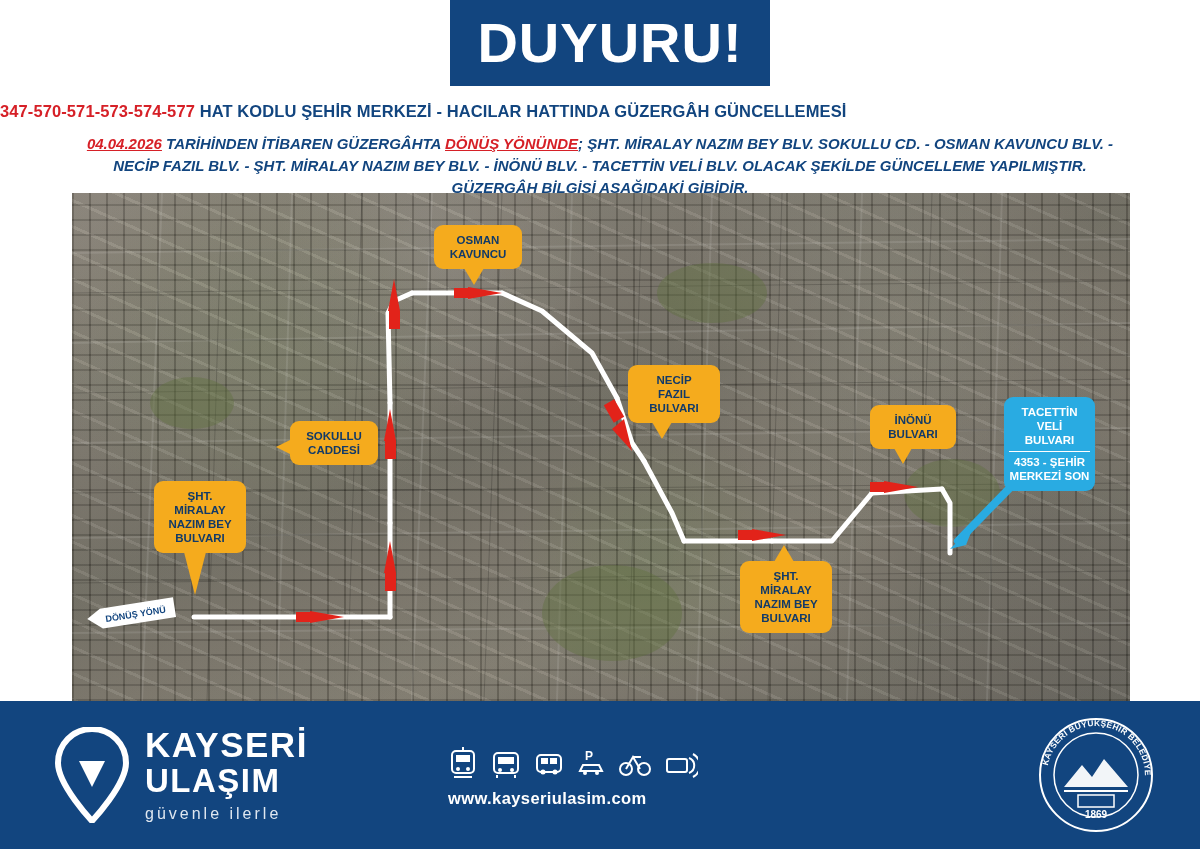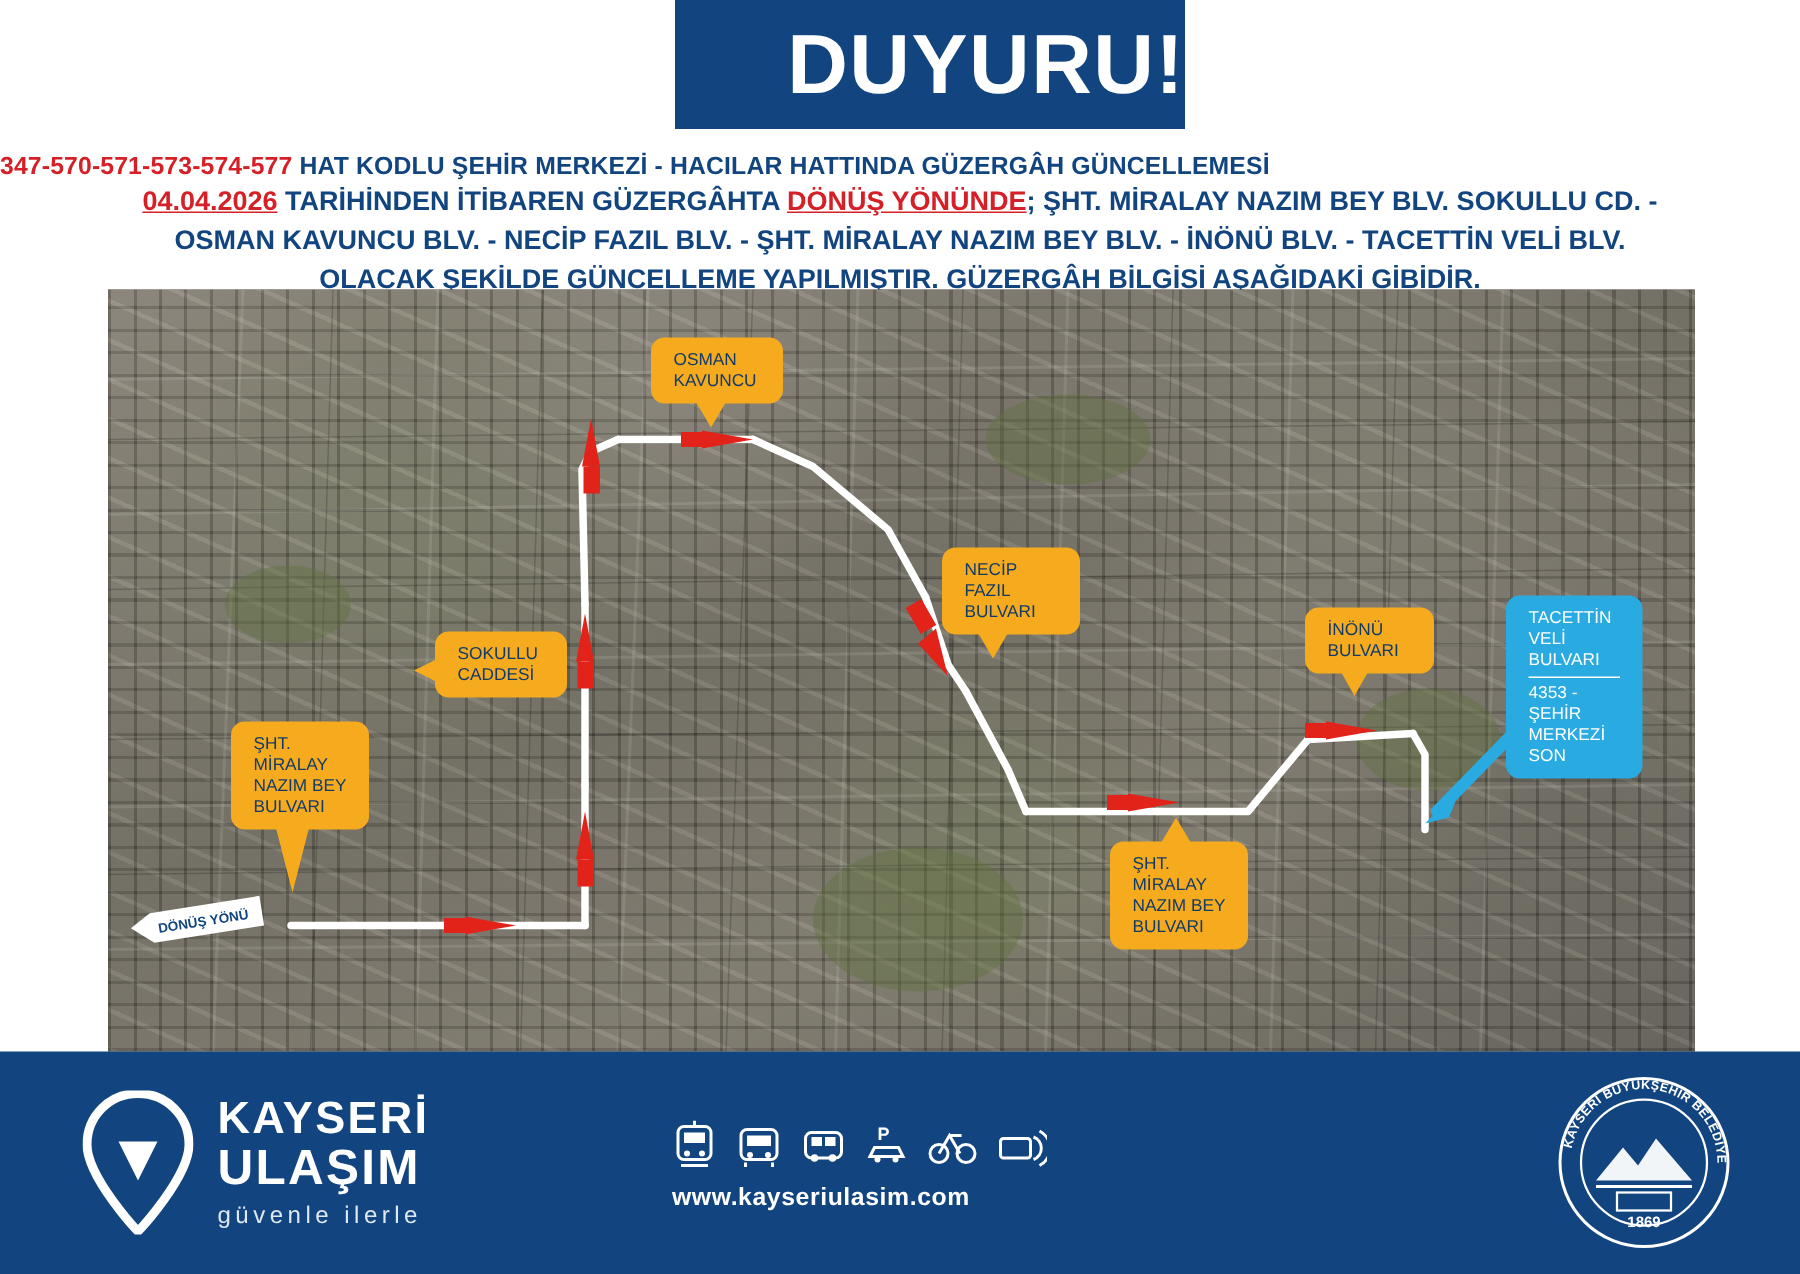--- a/index.html
+++ b/index.html
@@ -23,22 +23,21 @@
   }
   #duyuru-box {
     position: absolute;
     left: 450px;
     top: 0;
     width: 320px;
     height: 86px;
     background: #12457f;
     display: flex;
     align-items: center;
-    justify-content: flex-end;
-    padding-left: 20px;
+    justify-content: center;
   }
   #duyuru-text {
     color: #ffffff;
     font-size: 56px;
     font-weight: bold;
     letter-spacing: 1px;
     line-height: 1;
   }
 
   #line-title {
@@ -48,26 +47,27 @@
     font-weight: bold;
     color: #12457f;
     letter-spacing: 0.1px;
   }
   #line-title .codes {
     color: #d62027;
   }
 
   #desc-block {
     width: 1030px;
-    margin: 0 auto 0 auto;
+    margin: 12px auto 0 auto;
     text-align: center;
-    font-size: 18px;
+    font-size: 15px;
     font-weight: bold;
     color: #12457f;
     line-height: 1.45;
+    font-style: italic;
   }
   .red-underline {
     color: #d62027;
     text-decoration: underline;
   }
 
   
   #map-area {
     position: absolute;
     left: 72px;
@@ -97,24 +97,25 @@
     position: absolute;
     inset: 0;
   }
 
   
   .callout {
     position: absolute;
     background: #f5ab1d;
     border-radius: 9px;
     color: #123a68;
-    font-weight: normal;
+    font-weight: bold;
     font-size: 11.5px;
     line-height: 1.22;
-    padding: 8px 15px;
+    text-align: center;
+    padding: 8px 5px;
     box-sizing: border-box;
     z-index: 5;
   }
   .callout .tail {
     position: absolute;
     width: 0; height: 0;
   }
   .callout.blue {
     background: #29abe2;
     color: #ffffff;
@@ -144,21 +145,21 @@
     gap: 16px;
   }
   #pin-icon {
     width: 74px;
     height: 96px;
   }
   #brand-text {
     color: #ffffff;
   }
   #brand-kayseri {
-    font-size: 30px;
+    font-size: 35px;
     font-weight: bold;
     letter-spacing: 1.5px;
     line-height: 1.05;
   }
   #brand-ulasim {
     font-size: 33px;
     font-weight: bold;
     letter-spacing: 1.5px;
     line-height: 1.05;
   }

